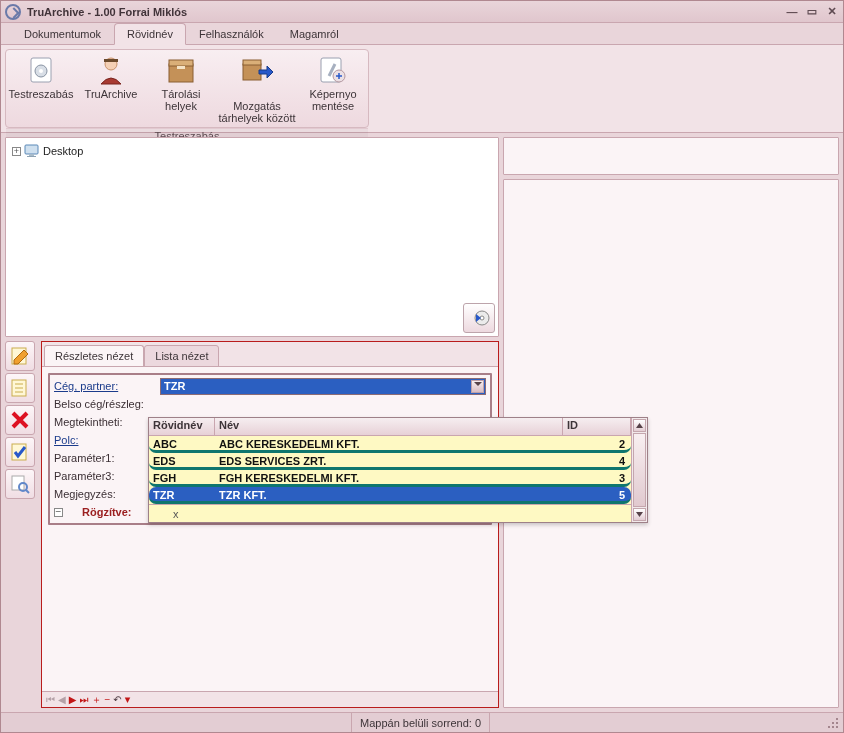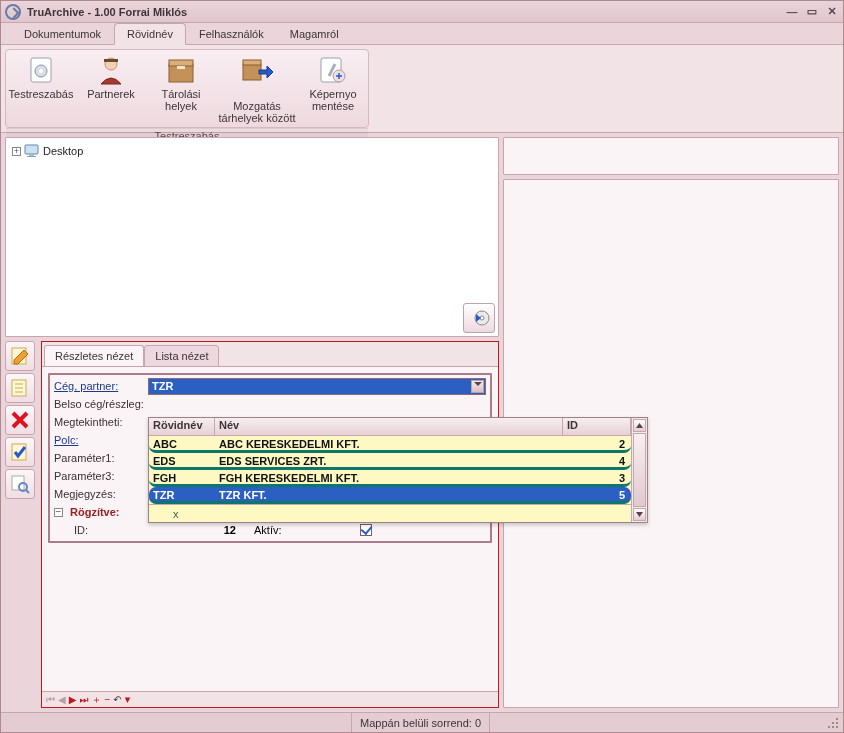--- a/index.html
+++ b/index.html
@@ -31,21 +31,21 @@
   .treeNode .folder-icon { width:16px; height:14px; }
   .diskBtn { position:absolute; right:3px; bottom:3px; width:32px; height:30px; border:1px solid #bda4ab; background:linear-gradient(#fff,#edd9df); border-radius:3px; display:flex; align-items:center; justify-content:center; cursor:pointer;}
   .toolCol { width:32px; display:flex; flex-direction:column; gap:2px;}
   .toolBtn { width:30px; height:30px; border:1px solid #c9a6af; background:linear-gradient(#fdf6f8,#f0dde3); border-radius:3px; display:flex; align-items:center; justify-content:center; cursor:pointer;}
   .detailRow { display:flex; gap:4px; flex:1;}
   .detailPanel { flex:1; display:flex; flex-direction:column; border:1px solid #b91c1c; background:#f2e3e7;}
   .tabs { display:flex; padding:2px 2px 0; gap:0;}
   .tab { padding:4px 10px; border:1px solid #c9a6af; background:#ecd8de; border-radius:3px 3px 0 0; cursor:pointer; position:relative; top:1px; color:#3d3438;}
   .tab.active { background:#fbf4f6; border-bottom:1px solid #fbf4f6;}
   .detailBody { flex:1; background:#fbf4f6; border-top:1px solid #c9a6af; padding:6px; position:relative;}
-  .fieldRow { display:flex; align-items:center; height:18px; gap:4px;}
+  .fieldRow { display:flex; align-items:center; height:18px; gap:16px;}
   .fieldLabel { width:90px; color:#3b2f34; text-align:left;}
   .fieldLabel.link { color:#1b3b8b; text-decoration:underline; cursor:pointer;}
   .comboWrap { position:relative; flex:1;}
   .combo { height:17px; border:1px solid #8c6b74; background:#fff; display:flex; align-items:center; padding:0 16px 0 3px; position:relative; }
   .combo.sel { background:#2b5fc1; color:#fff; font-weight:bold;}
   .combo .arrow { position:absolute; right:1px; top:1px; width:13px; height:13px; background:linear-gradient(#f6eef0,#d9bec5); border:1px solid #bfa1a9; display:flex; align-items:center; justify-content:center;}
   .combo .arrow::after{content:''; border:4px solid transparent; border-top:4px solid #574349;}
   .details-block{ border:2px solid #a97e88; padding:2px 4px 2px 4px; border-radius:1px;}
   .minusbox{ width:9px; height:9px; border:1px solid #888; display:inline-flex; align-items:center; justify-content:center; background:#fff; color:#555; font-size:10px; line-height:8px; margin-right:3px;}
   .redbold{ color:#9b1f20; font-weight:bold;}
@@ -116,21 +116,21 @@
               <circle cx="16" cy="17" r="2" fill="#fff"></circle>
             </svg>
           <span>Testreszabás</span>
         </div>
         <div class="ribbonBtn">
           <svg class="ri-icon" viewBox="0 0 32 32">
               <circle cx="16" cy="10" r="6" fill="#f4d0b5" stroke="#c8926b"></circle>
               <path d="M6 30 Q16 18 26 30 Z" fill="#a83a32" stroke="#7a231d"></path>
               <rect x="9" y="5" width="14" height="3" fill="#6b4a2c"></rect>
             </svg>
-          <span>Partnerek</span>
+          <span>TruArchive</span>
         </div>
         <div class="ribbonBtn">
           <svg class="ri-icon" viewBox="0 0 32 32">
               <rect x="4" y="10" width="24" height="18" fill="#c49158" stroke="#8a5f32"></rect>
               <rect x="4" y="6" width="24" height="6" fill="#daaf78" stroke="#8a5f32"></rect>
               <rect x="12" y="12" width="8" height="3" fill="#f4e3c6"></rect>
             </svg>
           <span style="white-space:pre-line;">Tárolási helyek</span>
         </div>
         <div class="ribbonBtn" style="width:82px;gap:12px;">
@@ -241,28 +241,20 @@
                 </div>
               <div class="fieldRow">
                   <div class="fieldLabel">Paraméter3:</div>
                 </div>
               <div class="fieldRow">
                   <div class="fieldLabel">Megjegyzés:</div>
                 </div>
               <div class="fieldRow">
                 <span class="minusbox">−</span>
                 <span class="redbold">Rögzítve:</span>
-              </div>
-              <div class="fieldRow">
-                <div class="fieldLabel" style="padding-left:20px;">ID:</div>
-                <div style="width:88px; text-align:right; font-weight:bold;">12</div>
-                <div style="width:10px;"></div>
-                <div>Aktív:</div>
-                <div style="width:70px;"></div>
-                <div class="checkBox checked"></div>
               </div>
             </div>
           </div>
           <div class="navBar">
             <span class="btn dis">⏮</span>
             <span class="btn dis">◀</span>
             <span class="btn red">▶</span>
             <span class="btn red">⏭</span>
             <span class="btn red">＋</span>
             <span class="btn red">−</span>

